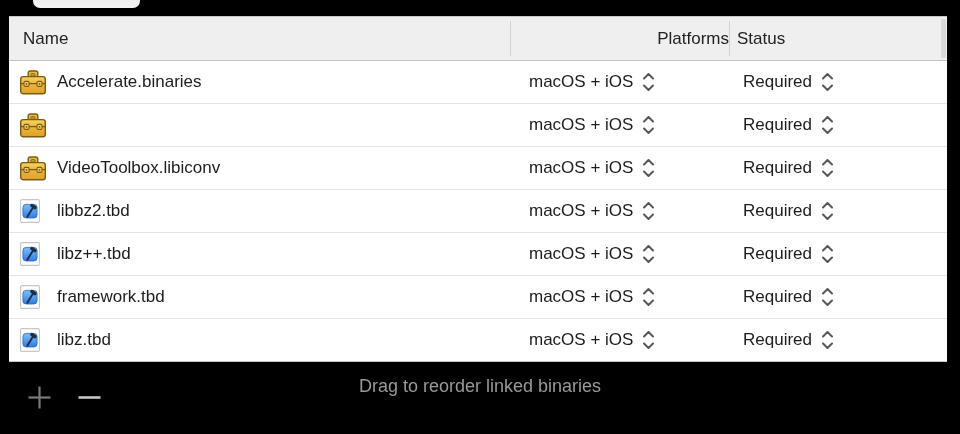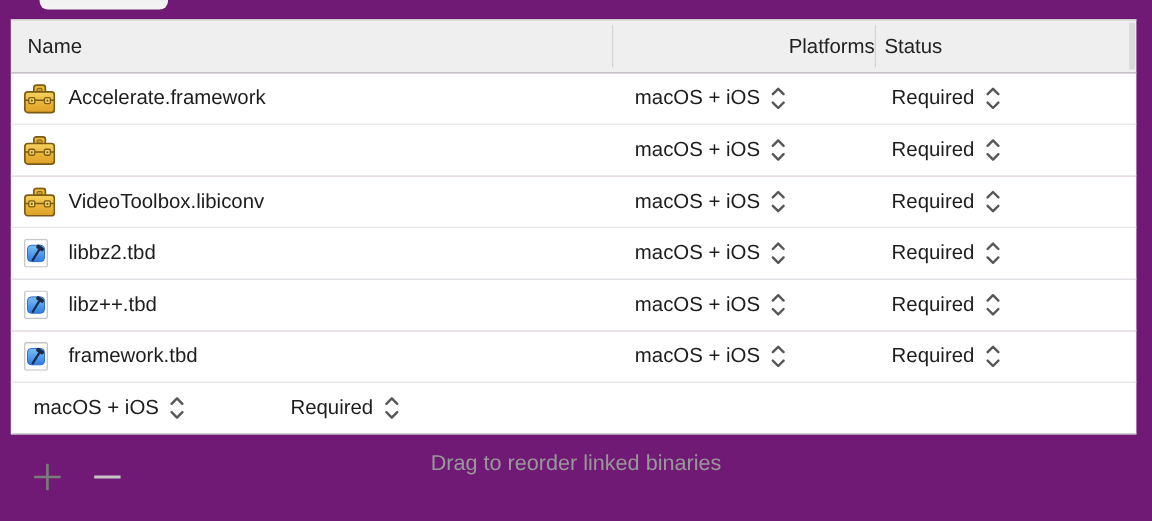--- a/index.html
+++ b/index.html
@@ -1,20 +1,20 @@
 <!DOCTYPE html>
 <html><head>
 <meta charset="utf-8">
 <style>
   * { margin:0; padding:0; box-sizing:border-box; }
   html,body { background:#ffffff; }
   .canvas {
     position:relative; width:960px; height:434px; overflow:hidden;
     font-family:"Liberation Sans","DejaVu Sans",sans-serif;
-    color:#1d1d1f; background:#701a75;
+    color:#1d1d1f; background:#000000;
   }
   
   .cutoff-button {
     position:absolute; left:33px; top:-6px; width:107px; height:14px;
     background:linear-gradient(180deg,#ededee 0%,#f4f4f5 100%);
     border-radius:0 0 7px 7px;
   }
   
   .table { position:absolute; left:9px; top:16px; width:938px; }
   .thead {
@@ -90,21 +90,21 @@
           <rect x="10.9" y="3.6" width="4.2" height="2.6" rx="1" fill="#caa02c" stroke="#7c5c13" stroke-width="0.8"></rect>
           <rect x="0.7" y="6.6" width="24.6" height="17.2" rx="2.6" fill="url(#goldGrad)" stroke="#7c5c13" stroke-width="1.4"></rect>
           <line x1="0.9" y1="13.6" x2="25.1" y2="13.6" stroke="#7c5c13" stroke-width="1.3"></line>
           <rect x="4" y="11.4" width="5" height="5" rx="1.2" fill="#f2d06a" stroke="#7c5c13" stroke-width="1.1"></rect>
           <circle cx="6.5" cy="13.9" r="0.9" fill="#7c5c13"></circle>
           <rect x="17" y="11.4" width="5" height="5" rx="1.2" fill="#f2d06a" stroke="#7c5c13" stroke-width="1.1"></rect>
           <circle cx="19.5" cy="13.9" r="0.9" fill="#7c5c13"></circle>
         </svg>
 
       </span>
-      <span class="row-label">Accelerate.framework</span>
+      <span class="row-label">Accelerate.binaries</span>
     </div>
     <div class="cell cell-platforms">
       <span>macOS + iOS</span>
       <span class="stepper">
         <span style="display:flex">
           <svg width="15" height="22" viewBox="0 0 15 22">
             <polyline points="3,7.5 7.5,3 12,7.5" fill="none" stroke="#57575a" stroke-width="2" stroke-linecap="round" stroke-linejoin="round"></polyline>
             <polyline points="3,14.5 7.5,19 12,14.5" fill="none" stroke="#57575a" stroke-width="2" stroke-linecap="round" stroke-linejoin="round"></polyline>
           </svg>
         </span>
@@ -335,20 +335,38 @@
         <span style="display:flex">
           <svg width="15" height="22" viewBox="0 0 15 22">
             <polyline points="3,7.5 7.5,3 12,7.5" fill="none" stroke="#57575a" stroke-width="2" stroke-linecap="round" stroke-linejoin="round"></polyline>
             <polyline points="3,14.5 7.5,19 12,14.5" fill="none" stroke="#57575a" stroke-width="2" stroke-linecap="round" stroke-linejoin="round"></polyline>
           </svg>
         </span>
       </span>
     </div>
   </div>
         <div class="row">
+    <div class="cell cell-name">
+      <span class="icon-wrap">
+
+        <svg class="icon-tbd" width="20" height="24" viewBox="0 0 20 24">
+          <defs>
+            <linearGradient id="blueGrad" x1="0" y1="0" x2="0" y2="1">
+              <stop offset="0" stop-color="#7cc0f7"></stop>
+              <stop offset="1" stop-color="#2e7de5"></stop>
+            </linearGradient>
+          </defs>
+          <rect x="0.6" y="0.6" width="18.8" height="22.8" rx="1.4" fill="#ffffff" stroke="#c5c6c8" stroke-width="1.1"></rect>
+          <rect x="2.9" y="5.4" width="14.2" height="13.6" rx="3.2" fill="url(#blueGrad)" stroke="#2a66c9" stroke-width="0.8"></rect>
+          <line x1="7.3" y1="17.8" x2="12.7" y2="9" stroke="#1f2c47" stroke-width="1.9" stroke-linecap="round"></line>
+          <rect x="9.9" y="5.9" width="7" height="3.4" rx="1.4" fill="#1f2c47" transform="rotate(34 13.4 7.6)"></rect>
+        </svg>
+      </span>
+      <span class="row-label">libz.tbd</span>
+    </div>
     <div class="cell cell-platforms">
       <span>macOS + iOS</span>
       <span class="stepper">
         <span style="display:flex">
           <svg width="15" height="22" viewBox="0 0 15 22">
             <polyline points="3,7.5 7.5,3 12,7.5" fill="none" stroke="#57575a" stroke-width="2" stroke-linecap="round" stroke-linejoin="round"></polyline>
             <polyline points="3,14.5 7.5,19 12,14.5" fill="none" stroke="#57575a" stroke-width="2" stroke-linecap="round" stroke-linejoin="round"></polyline>
           </svg>
         </span>
       </span>

